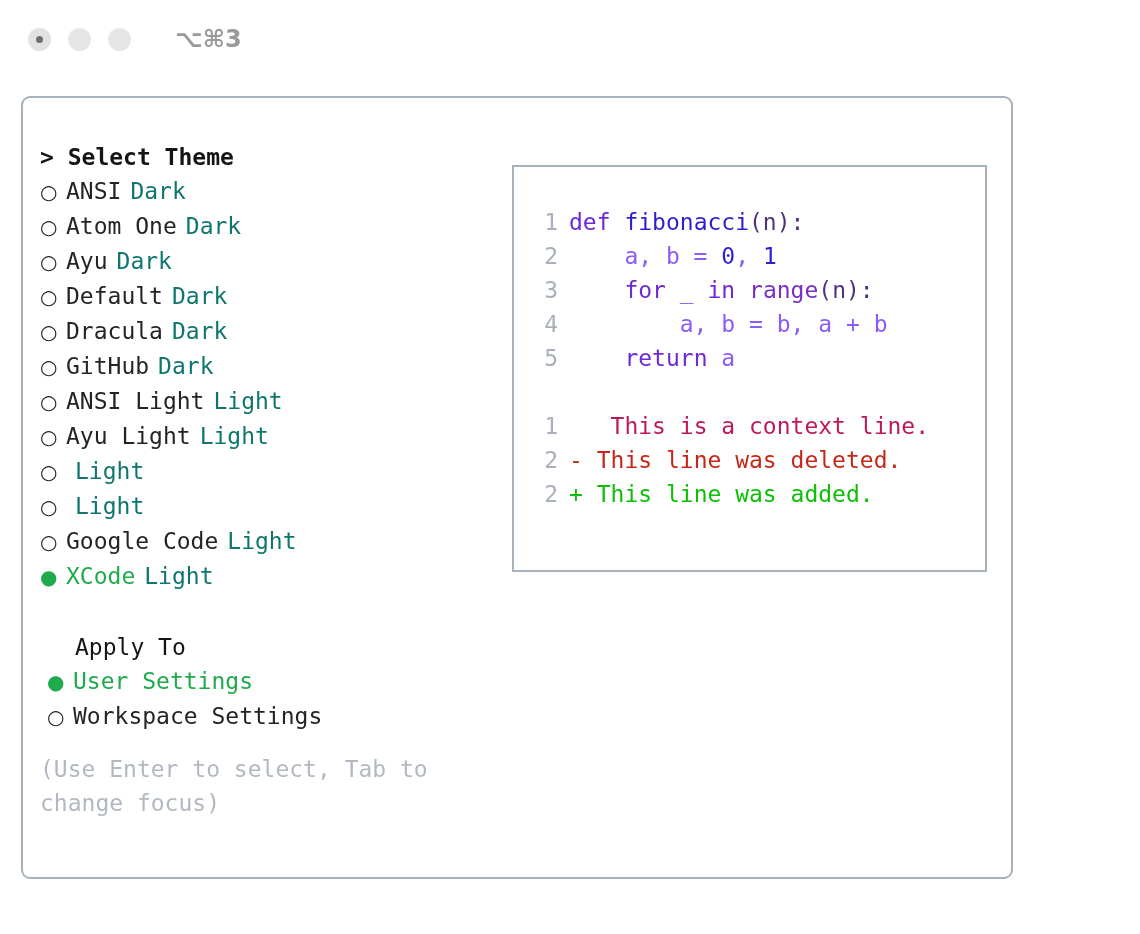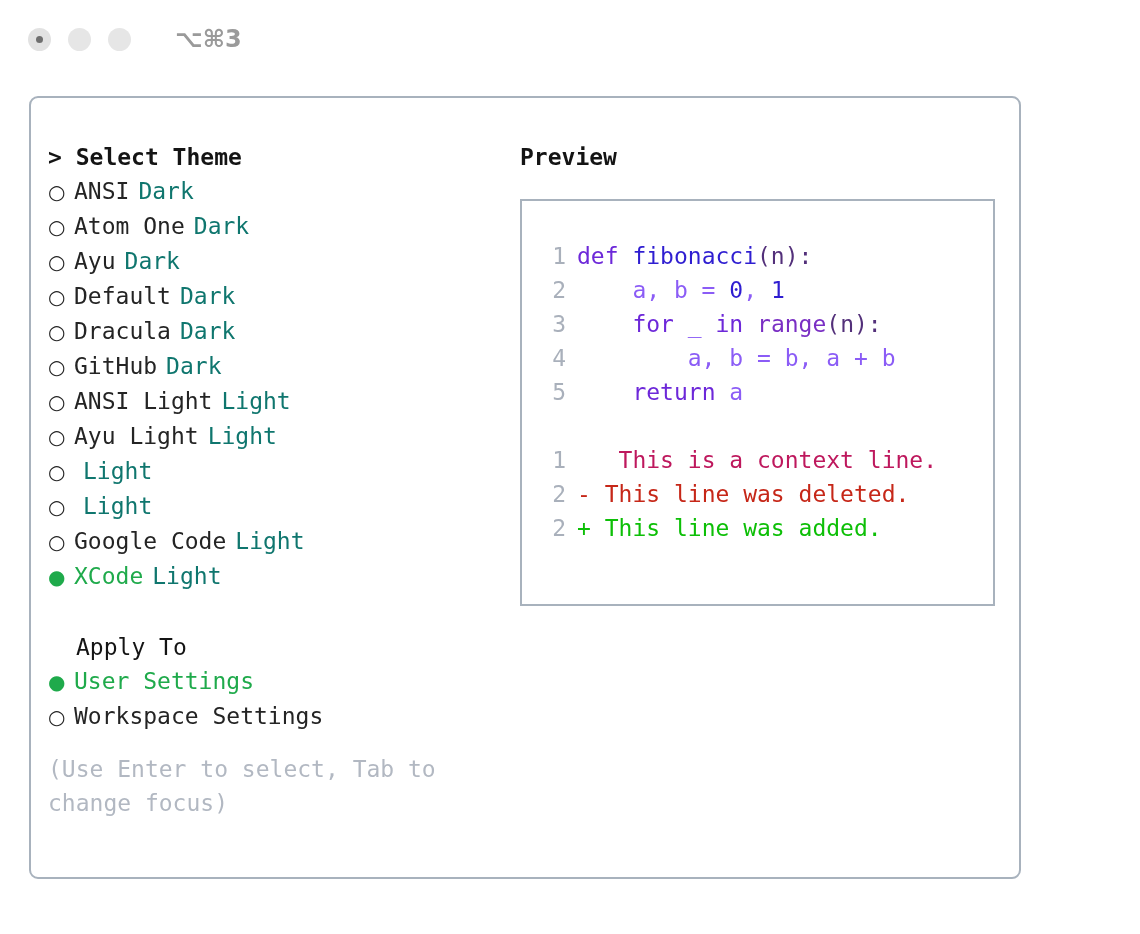--- a/index.html
+++ b/index.html
@@ -52,21 +52,21 @@
     color: #9a9a9a;
     font-size: 24px;
     font-weight: bold;
     letter-spacing: 0px;
     font-family: "DejaVu Sans", "Liberation Sans", sans-serif;
   }
 
   
   #main-panel {
     position: absolute;
-    left: 29px;
+    left: 21px;
     top: 96px;
     width: 992px;
     height: 783px;
     border: 2px solid #a8b2bd;
     border-radius: 9px;
     box-sizing: border-box;
     background: #ffffff;
   }
 
   #panel-columns {
@@ -113,21 +113,21 @@
   }
   .apply-header {
     font-size: 23px;
     color: #141414;
     line-height: 34px;
     padding-left: 28px;
     white-space: pre;
   }
   .apply-label { color: #242424; }
   .apply-label.selected { color: #1faa4b; }
-  #apply-section { margin-top: 36px; }
+  #apply-section { margin-top: 36px; margin-left: 7px; }
   #hint-text {
     margin-top: 18px;
     font-size: 23px;
     line-height: 34px;
     color: #b2b8c2;
     width: 420px;
   }
 
   
   #right-column {
@@ -216,21 +216,20 @@
         <div id="apply-list">
             <div class="apply-row"><span class="bullet selected">●</span><span class="apply-label selected">User Settings</span></div>
             <div class="apply-row"><span class="bullet">○</span><span class="apply-label">Workspace Settings</span></div>
           </div>
       </div>
 
       <div id="hint-text">(Use Enter to select, Tab to change focus)</div>
     </div>
 
     <div id="right-column">
-      <div id="preview-title">Preview</div>
       <div id="preview-box">
         <div id="code-block">
             <div class="code-line"><span class="lineno">1</span><span class="code-text"><span class="tok-kw">def </span><span class="tok-fn">fibonacci</span><span class="tok-punc">(n):</span></span></div>
             <div class="code-line"><span class="lineno">2</span><span class="code-text"><span class="tok-plain">    a, b = </span><span class="tok-num">0</span><span class="tok-plain">, </span><span class="tok-num">1</span></span></div>
             <div class="code-line"><span class="lineno">3</span><span class="code-text"><span class="tok-plain">    </span><span class="tok-kw">for</span><span class="tok-plain"> _ </span><span class="tok-kw">in</span><span class="tok-plain"> </span><span class="tok-bi">range</span><span class="tok-punc">(n):</span></span></div>
             <div class="code-line"><span class="lineno">4</span><span class="code-text"><span class="tok-plain">        a, b = b, a + b</span></span></div>
             <div class="code-line"><span class="lineno">5</span><span class="code-text"><span class="tok-plain">    </span><span class="tok-kw">return</span><span class="tok-plain"> a</span></span></div>
           </div>
         <div class="spacer-line"></div>
         <div id="diff-block">

